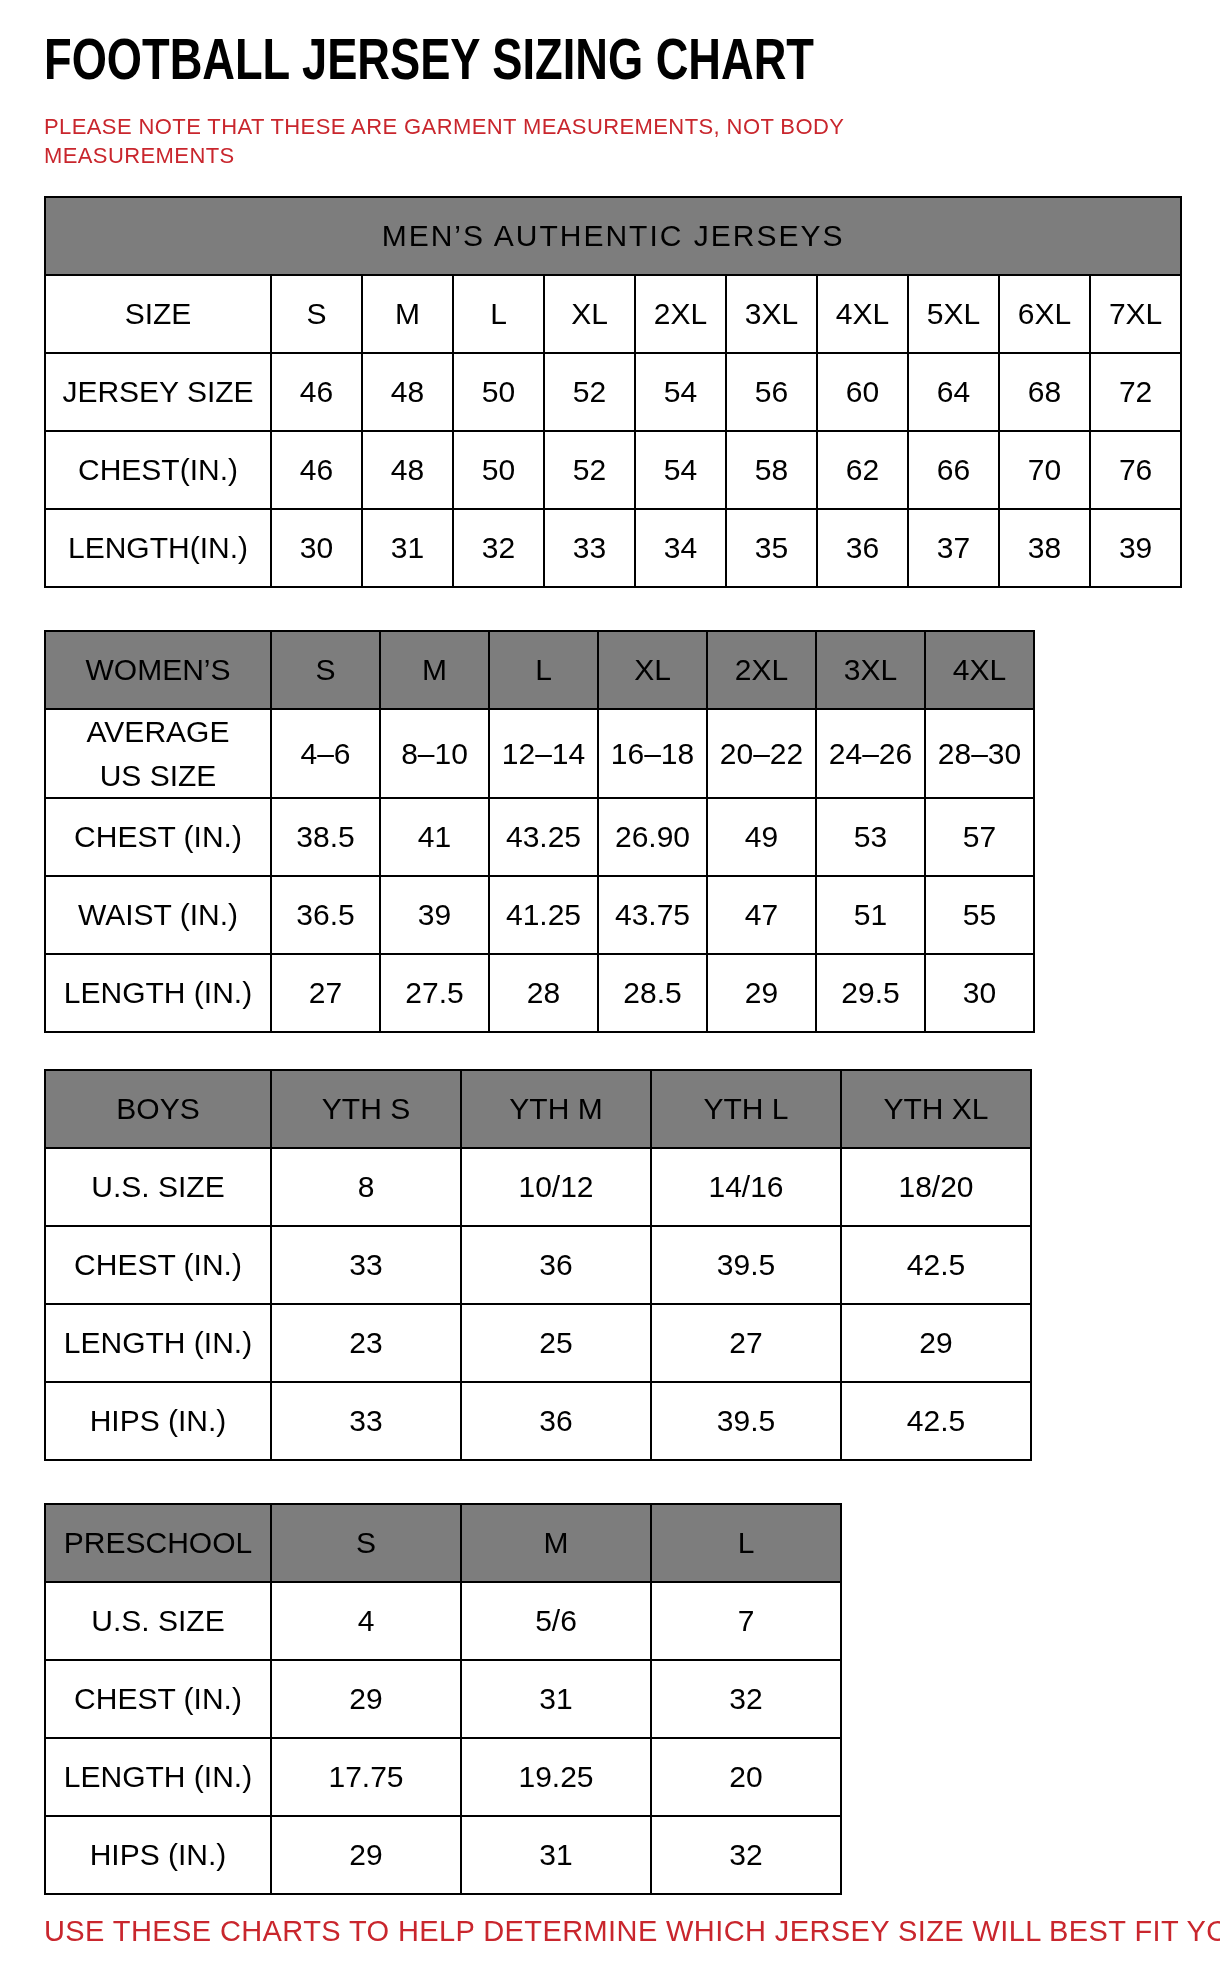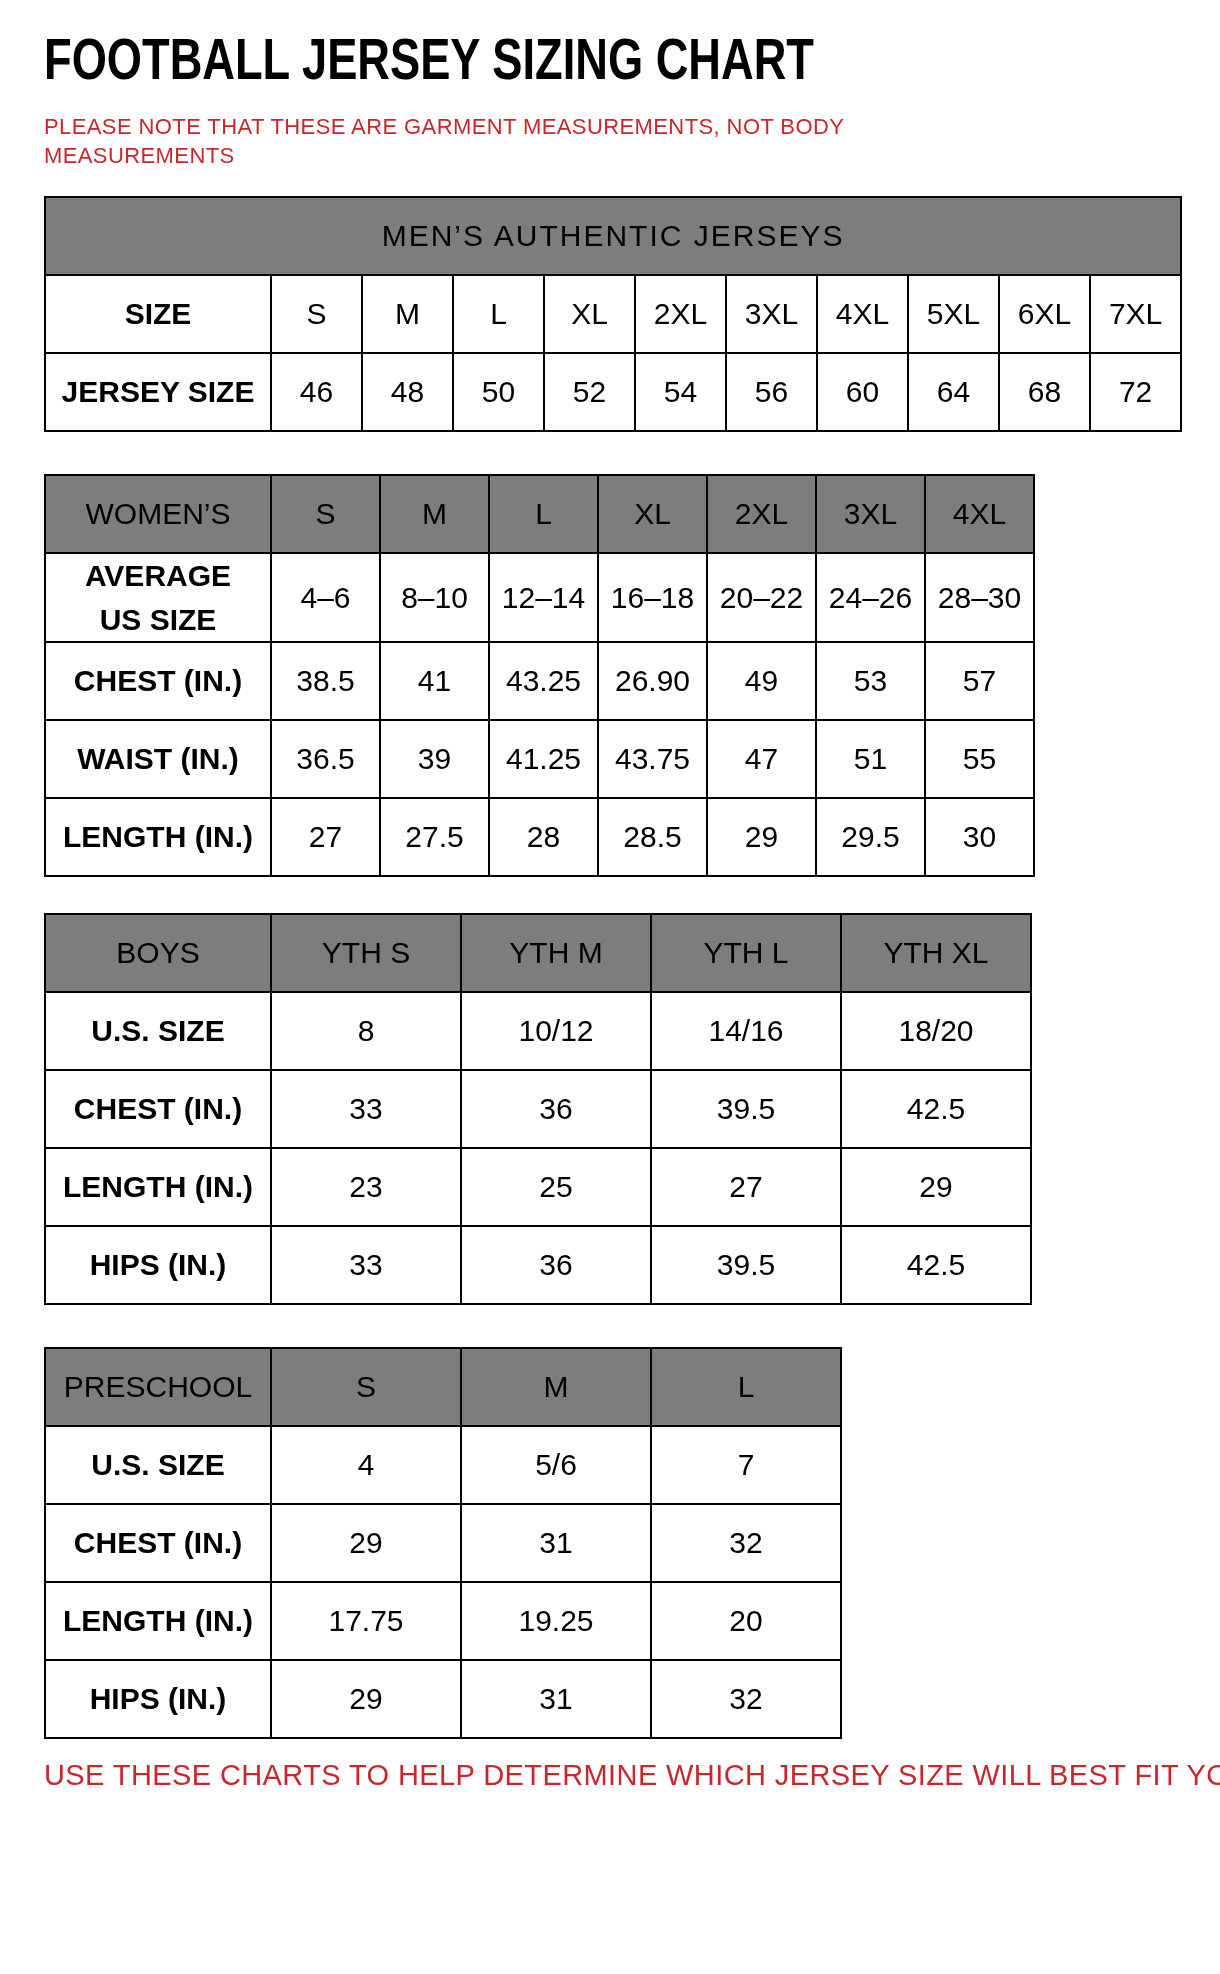--- a/index.html
+++ b/index.html
@@ -57,21 +57,20 @@
     font-weight:400;
   }
   .hdr{
     background:var(--header-gray);
     color:#fff;
     font-weight:400;
   }
   td.label{
     white-space:pre-line;
     line-height:1.45;
-    font-weight:bold;
   }
   #mens{width:1136px;margin-top:26px;}
   #womens{width:989px;margin-top:42px;border-radius:27px;}
   #boys{width:986px;margin-top:36px;}
   #preschool{width:796px;margin-top:42px;}
   .c-label{width:226px;}
   .c-mens{width:91px;}
   .c-womens{width:109px;}
   .c-boys{width:190px;}
   .c-pre{width:190px;}
@@ -120,20 +119,46 @@
         <td class="val">48</td>
         <td class="val">50</td>
         <td class="val">52</td>
         <td class="val">54</td>
         <td class="val">56</td>
         <td class="val">60</td>
         <td class="val">64</td>
         <td class="val">68</td>
         <td class="val">72</td>
       </tr>
+      <tr>
+        <td class="label">CHEST(IN.)</td>
+        <td class="val">46</td>
+        <td class="val">48</td>
+        <td class="val">50</td>
+        <td class="val">52</td>
+        <td class="val">54</td>
+        <td class="val">58</td>
+        <td class="val">62</td>
+        <td class="val">66</td>
+        <td class="val">70</td>
+        <td class="val">76</td>
+      </tr>
+      <tr>
+        <td class="label">LENGTH(IN.)</td>
+        <td class="val">30</td>
+        <td class="val">31</td>
+        <td class="val">32</td>
+        <td class="val">33</td>
+        <td class="val">34</td>
+        <td class="val">35</td>
+        <td class="val">36</td>
+        <td class="val">37</td>
+        <td class="val">38</td>
+        <td class="val">39</td>
+      </tr>
     </tbody>
 </table>
 
 <table class="tbl" id="womens">
   <colgroup>
     <col class="c-label">
       <col class="c-womens" span="7">
   </colgroup>
   <thead>
     <tr class="hdr-row">

